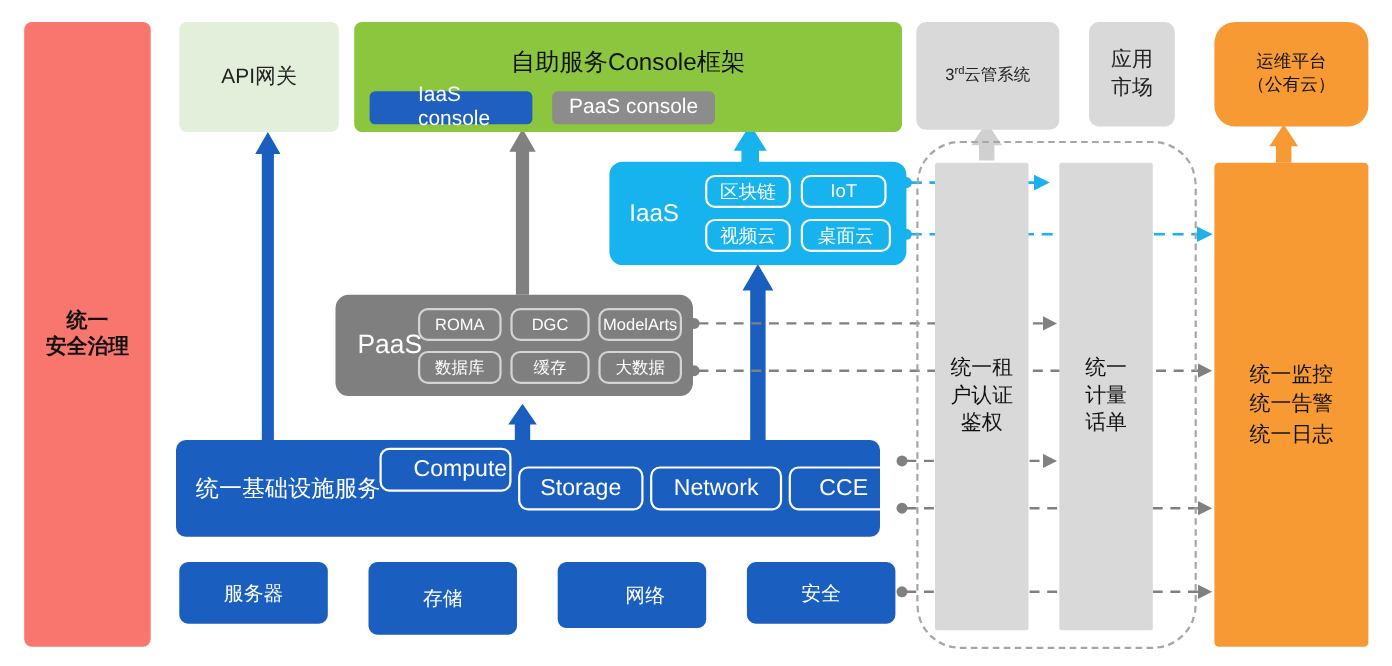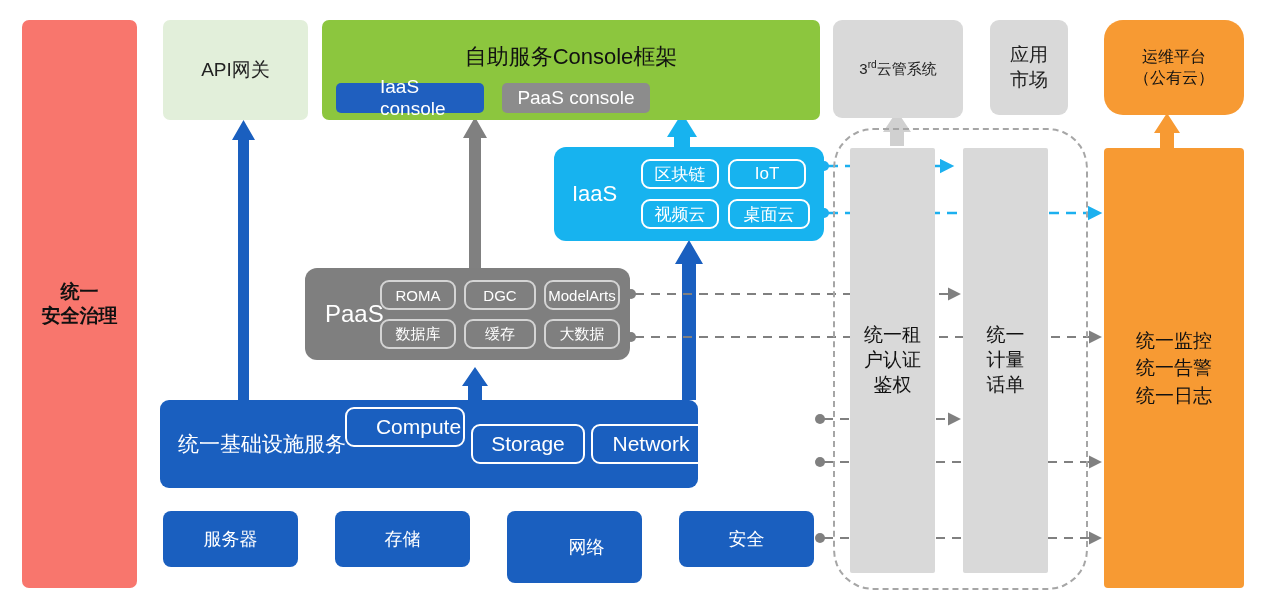--- a/index.html
+++ b/index.html
@@ -357,34 +357,34 @@
   <div class="panel-paas" style="position:absolute; left:305px; top:268px; width:325px; height:92px;">
     <div class="paas-label">PaaS</div>
     <div class="paas-chip" style="left:75px; top:12px; width:76px;">ROMA</div>
     <div class="paas-chip" style="left:159px; top:12px; width:72px;">DGC</div>
     <div class="paas-chip" style="left:239px; top:12px; width:76px;">ModelArts</div>
     <div class="paas-chip" style="left:75px; top:51px; width:76px;">数据库</div>
     <div class="paas-chip" style="left:159px; top:51px; width:72px;">缓存</div>
     <div class="paas-chip" style="left:239px; top:51px; width:76px;">大数据</div>
   </div>
 
-  <div class="panel-infra" style="position:absolute; left:160px; top:400px; width:538px; height:88px;">
+  <div class="panel-infra" style="position:absolute; left:160px; top:400px; width:640px; height:88px;">
     <div class="infra-label">统一基础设施服务</div>
     <div class="infra-chip" style="left:185px; top:7px; width:120px;padding-left:27px;">Compute</div>
     <div class="infra-chip" style="left:311px; top:24px; width:114px;">Storage</div>
     <div class="infra-chip" style="left:431px; top:24px; width:120px;">Network</div>
     <div class="infra-chip" style="left:557px; top:24px; width:100px;">CCE</div>
   </div>
 
   <div class="box panel-res" style="left:163px; top:511px; width:135px; height:56px;">
     <span>服务器</span>
   </div>
-  <div class="box panel-res" style="left:335px; top:511px; width:135px; height:56px;">
+  <div class="box panel-res" style="left:335px; top:511px; width:135px; height:66px;">
     <span>存储</span>
   </div>
-  <div class="box panel-res" style="left:507px; top:511px; width:135px; height:72px;padding-left:24px;">
+  <div class="box panel-res" style="left:507px; top:511px; width:135px; height:60px;padding-left:24px;">
     <span>网络</span>
   </div>
   <div class="box panel-res" style="left:679px; top:511px; width:135px; height:56px;">
     <span>安全</span>
   </div>
 
 </div>
 
 </body></html>

